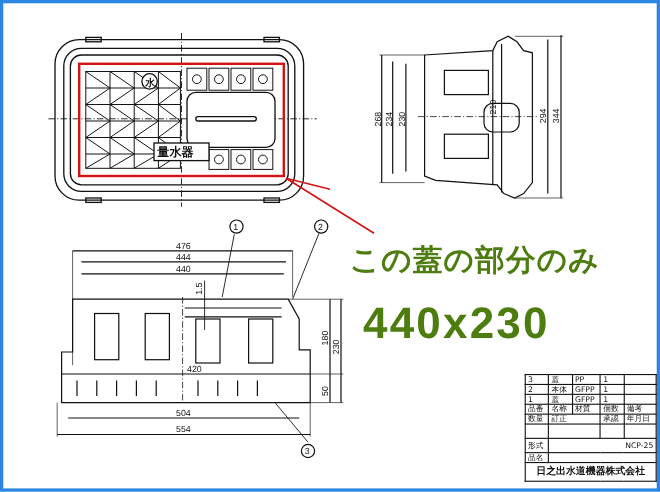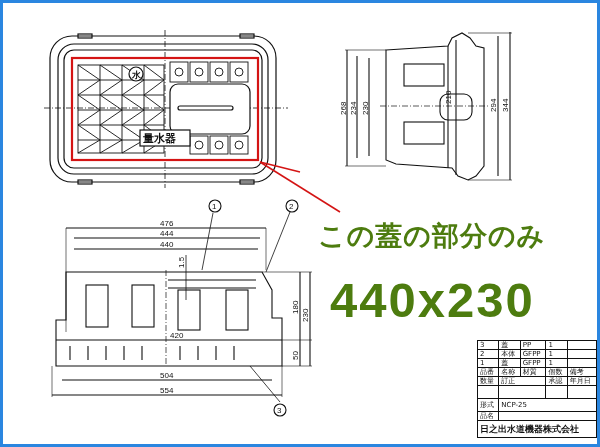--- a/index.html
+++ b/index.html
@@ -1,26 +1,26 @@
 <!DOCTYPE html>
 <html><head>
 <meta charset="utf-8">
 <style>
   html, body { margin: 0; padding: 0; }
   body { width: 600px; height: 447px; background: #ffffff; position: relative; overflow: hidden; font-family: "DejaVu Sans", sans-serif; }
   .frame { position: absolute; left: 0; top: 0; width: 594px; height: 441px; border: 3px solid #2a86e0; box-sizing: content-box; }
   svg { position: absolute; left: 0; top: 0; }
   .callout { position: absolute; color: #4d7c0f; font-family: "DejaVu Sans", sans-serif; font-weight: bold; white-space: nowrap; }
   .callout-jp { left: 318px; top: 218px; font-size: 27px; letter-spacing: 1px; }
-  .callout-dim { left: 330px; top: 272px; font-size: 49px; font-family: "Liberation Sans", sans-serif; letter-spacing: 2px; }
+  .callout-dim { left: 330px; top: 272px; font-size: 40px; font-family: "Liberation Sans", sans-serif; letter-spacing: 2px; }
   .dimtxt { font-family: "Liberation Sans", sans-serif; font-size: 8px; fill: #111; }
   .tb { position: absolute; left: 477px; top: 340px; width: 120px; border-collapse: collapse; font-family: "DejaVu Sans", sans-serif; font-size: 7px; color: #111; }
   .tb td { border: 1px solid #111; padding: 0 2px; height: 8px; line-height: 8px; white-space: nowrap; overflow: hidden; }
   .tb .tall td { height: 12px; }
-  .tb .company td { height: 16px; font-size: 9px; font-weight: bold; text-align: left; }
+  .tb .company td { height: 16px; font-size: 9px; font-weight: bold; text-align: center; }
 </style>
 </head>
 <body>
 
 <div class="frame"></div>
 
 <svg width="600" height="447" viewBox="0 0 600 447">
 
   <g stroke="#111" fill="none" stroke-width="1.2">
     <rect x="50" y="36" width="226" height="146" rx="22"></rect>
@@ -209,21 +209,21 @@
     <td>年月日</td>
   </tr>
   <tr class="tall">
     <td></td>
         <td colspan="2"></td>
         <td></td>
         <td></td>
   </tr>
   <tr class="tall">
     <td>形式</td>
-    <td colspan="4" style="text-align:left">NCP-25</td>
+    <td colspan="4" style="text-align:right">NCP-25</td>
   </tr>
   <tr>
     <td>品名</td>
     <td colspan="4"></td>
   </tr>
   <tr class="company">
     <td colspan="5">日之出水道機器株式会社</td>
   </tr>
 </tbody>
   </table>

